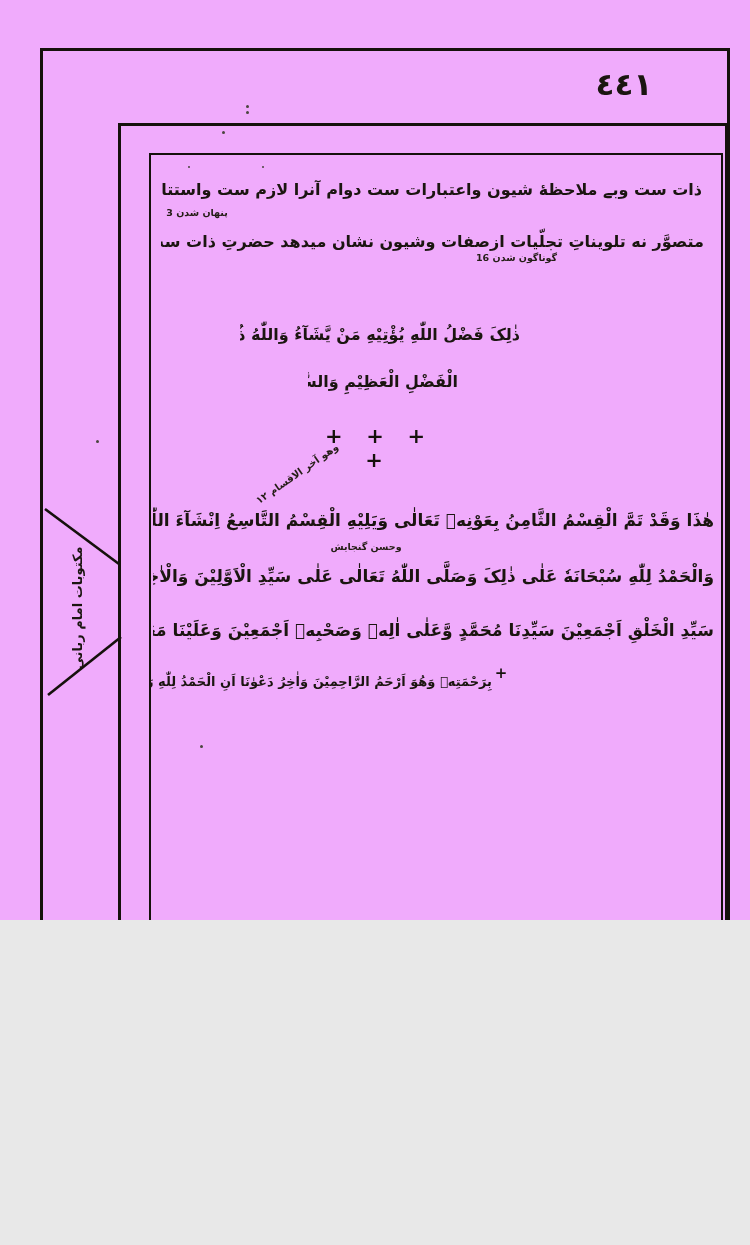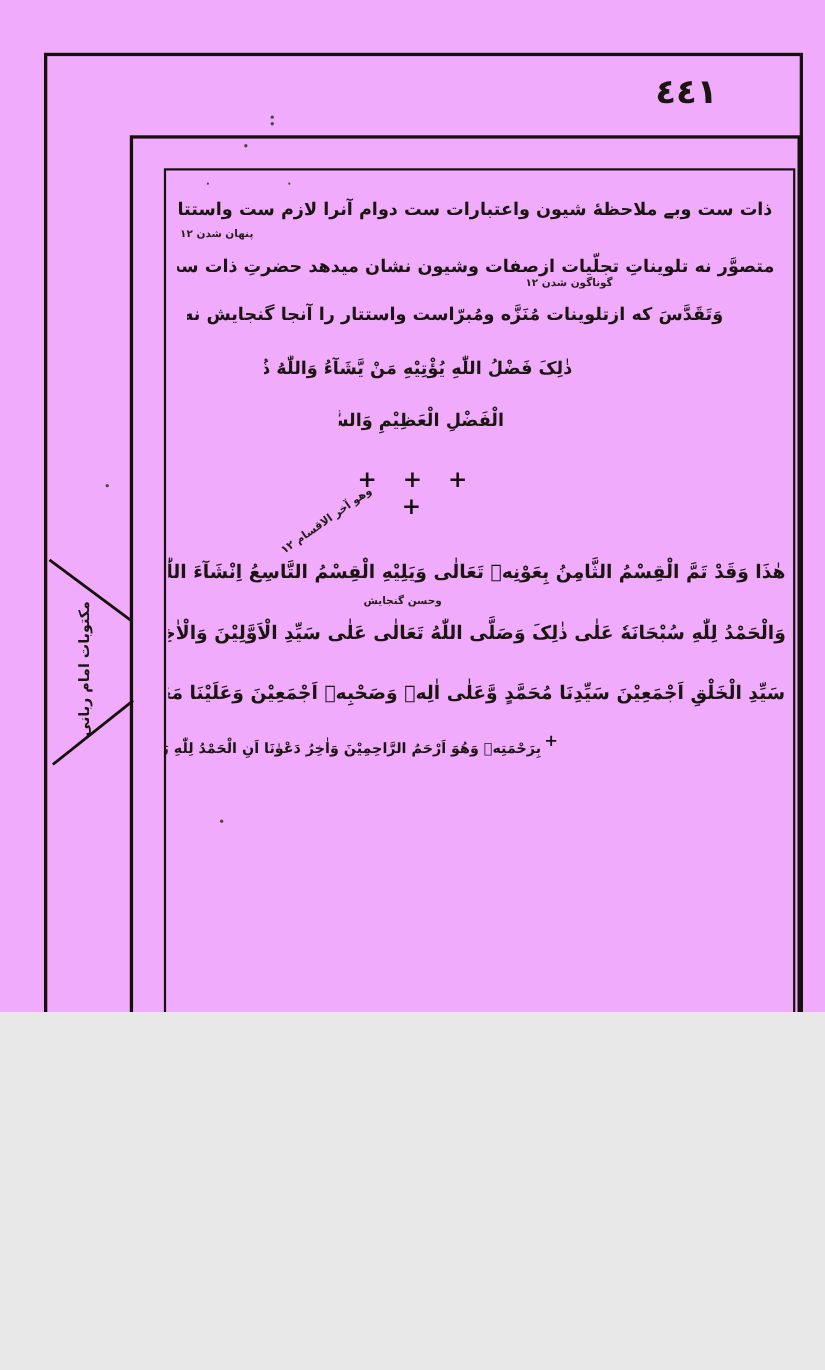--- a/index.html
+++ b/index.html
@@ -70,24 +70,23 @@
 
   <svg class="overlay" viewBox="0 0 750 1245" xmlns="http://www.w3.org/2000/svg">
     <line x1="45" y1="509" x2="119" y2="564" stroke="#16110c" stroke-width="2.6"></line>
     <line x1="48" y1="695" x2="121" y2="637" stroke="#16110c" stroke-width="2.6"></line>
     <path d="M739,1216 q4,10 1,22" stroke="#3a352e" stroke-width="1.6" fill="none"></path>
     <path d="M527,1142 l6,2" stroke="#3a352e" stroke-width="1.4" fill="none"></path>
   </svg>
   <div class="margin-signature">مكتوبات امام ربانى</div>
 
   <div class="txt fa-line line1">ذات ست وبے ملاحظۀ شیون واعتبارات ست دوام آنرا لازم ست واستتار آنجا</div>
-  <div class="gloss gloss1">پنهان شدن ١٢</div>
+  <div class="gloss gloss1">پنهان شدن 3</div>
   <div class="txt fa-line line2">متصوَّر نه تلویناتِ تجلّیات ازصفات وشیون نشان میدهد حضرتِ ذات ست تعالیٰ</div>
-  <div class="gloss gloss2">گوناگون شدن ١٢</div>
-  <div class="txt fa-line line3">وَتَقَدَّسَ که ازتلوینات مُنَزَّه ومُبرّاست واستتار را آنجا گنجایش نه</div>
+  <div class="gloss gloss2">گوناگون شدن 16</div>
 
   <div class="txt fa-line verse1">ذٰلِکَ فَضْلُ اللّٰهِ یُؤْتِیْهِ مَنْ یَّشَآءُ وَاللّٰهُ ذُو</div>
   <div class="txt fa-line verse2">الْفَضْلِ الْعَظِیْمِ وَالسَّلَامُ</div>
 
   <div class="cross-row">
     <span class="cross">+</span>
     <span class="cross">+</span>
     <span class="cross">+</span>
   </div>
   <div class="cross-single">

